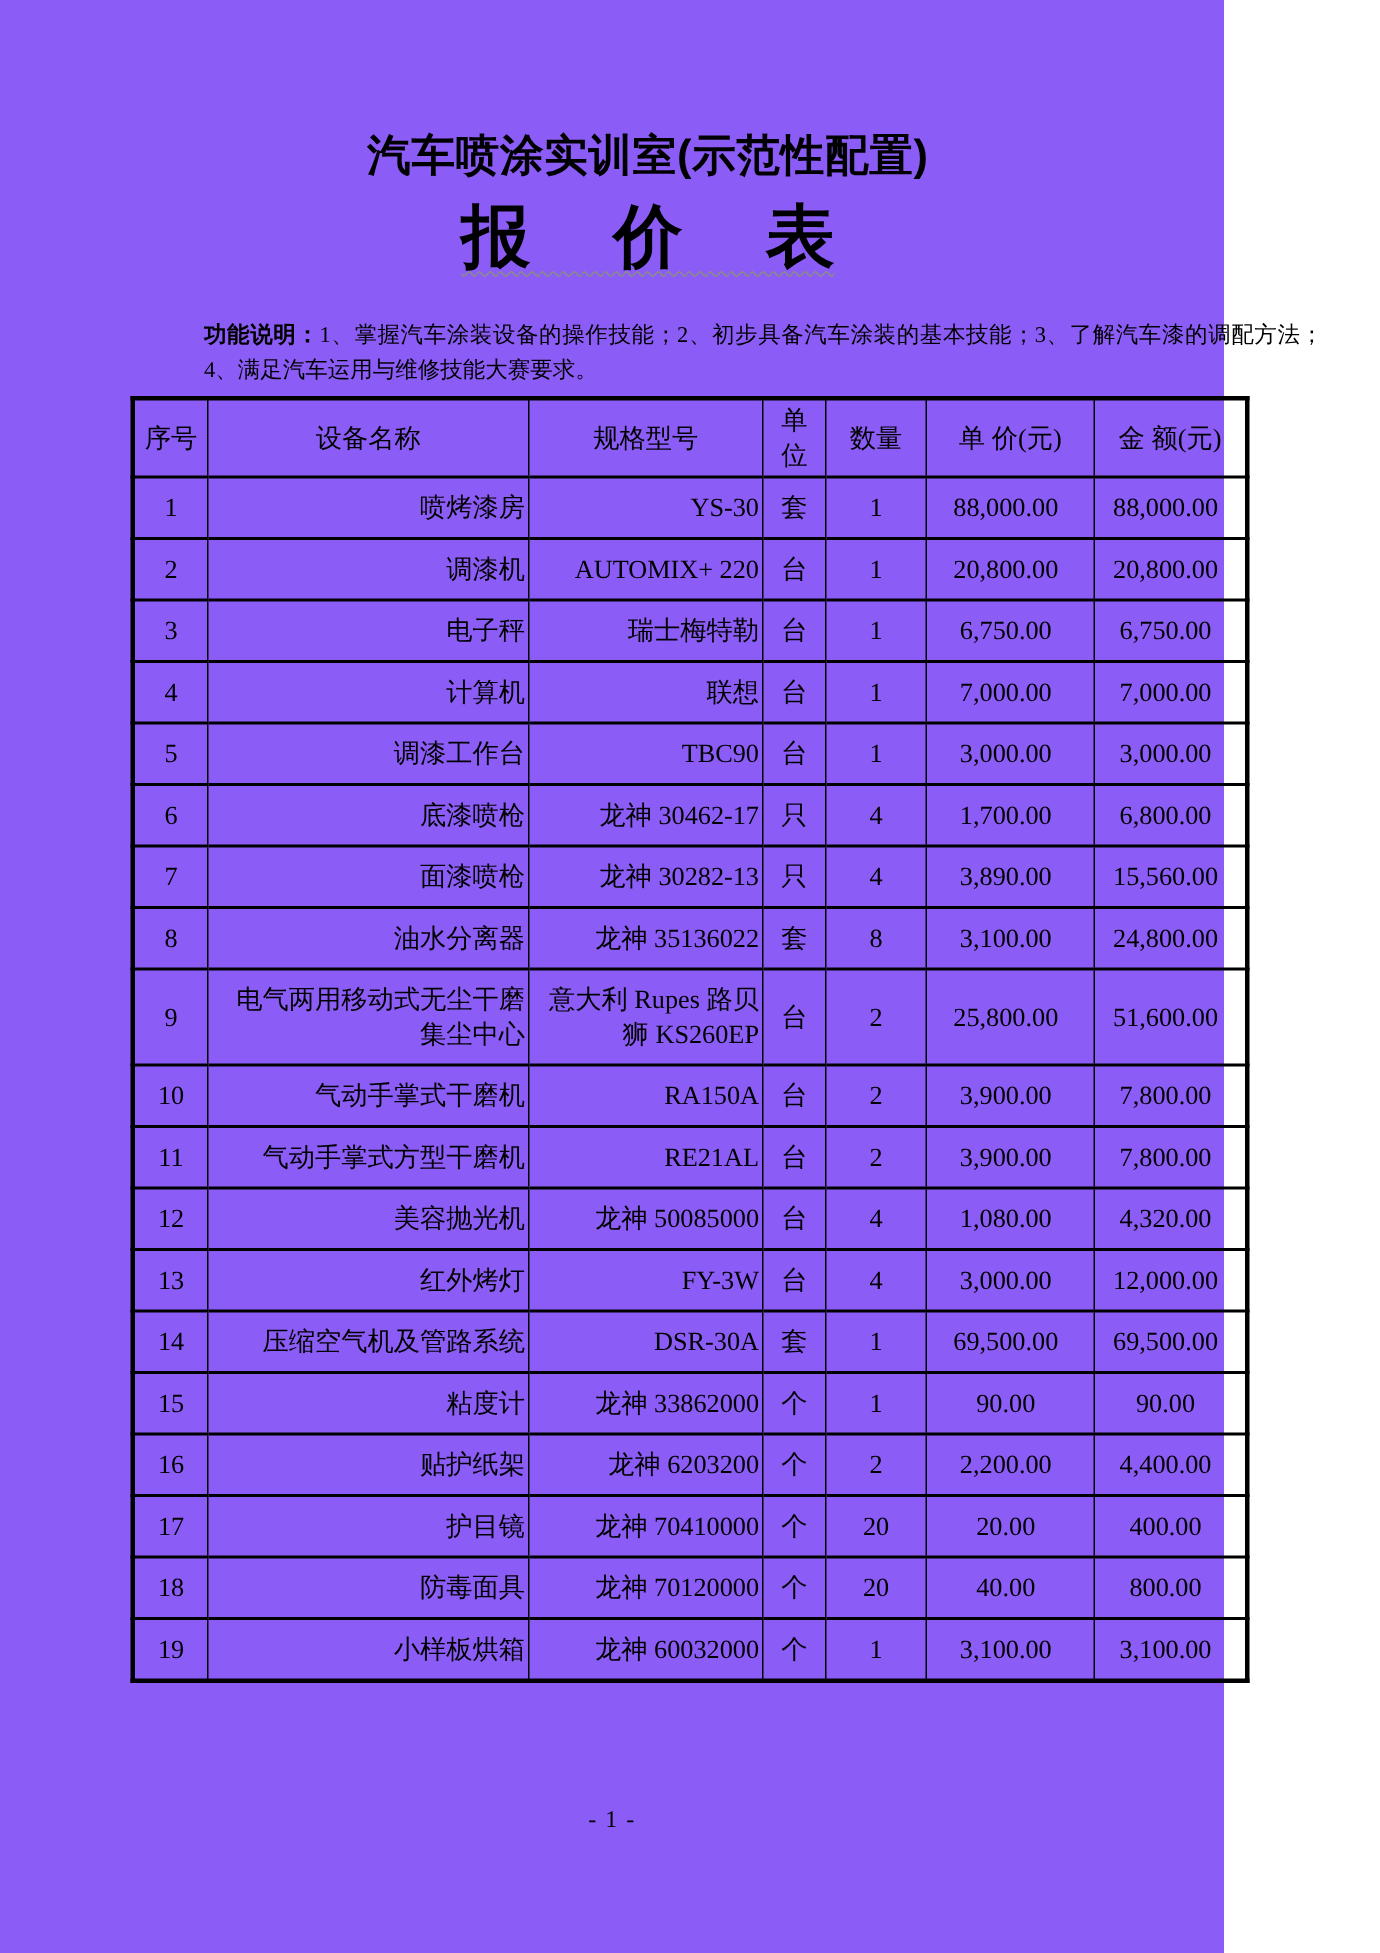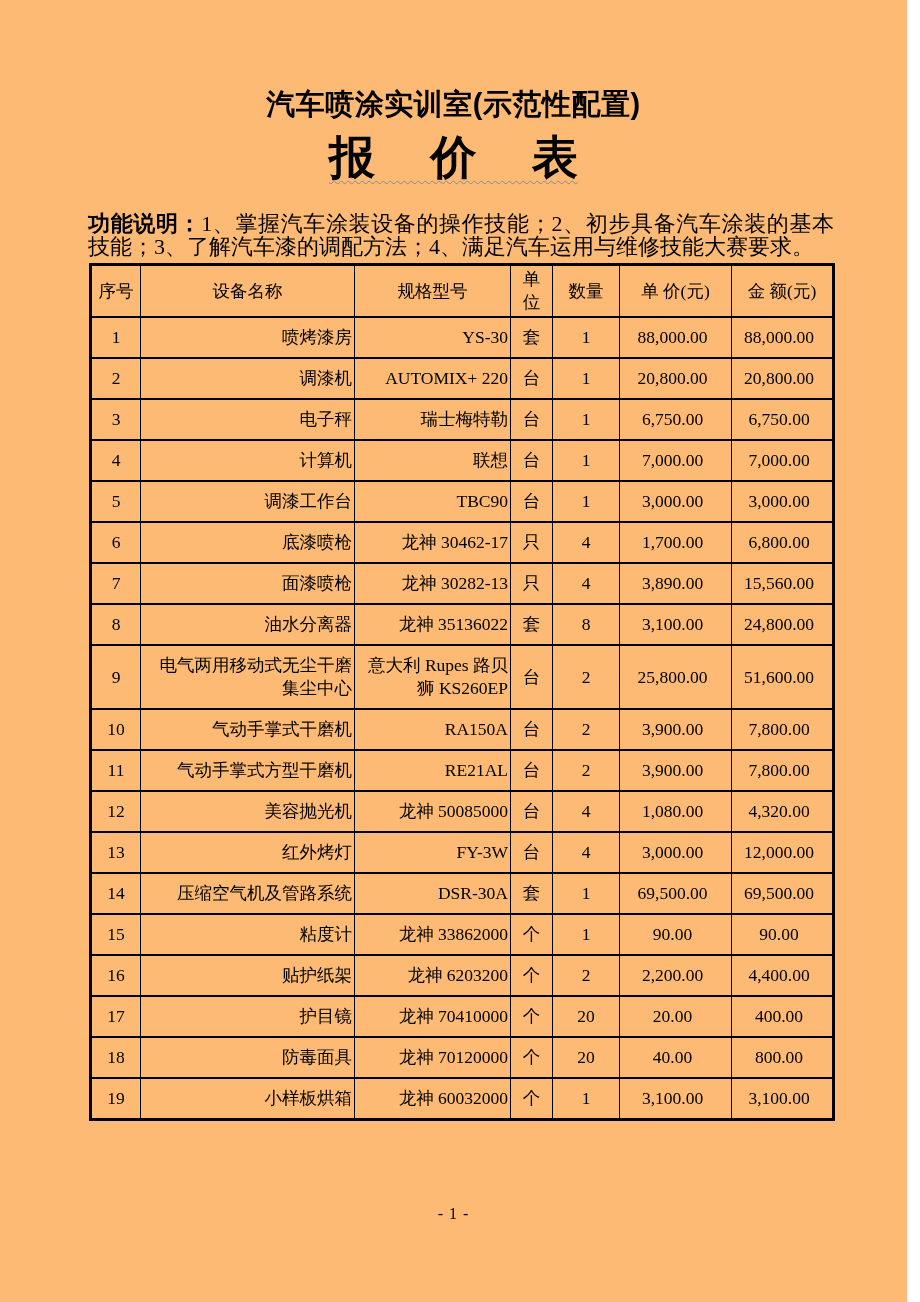--- a/index.html
+++ b/index.html
@@ -6,22 +6,23 @@
   html, body {
     margin: 0; padding: 0;
     background: #ffffff;
     width: 920px; height: 1302px;
     overflow: hidden;
     font-family: "Liberation Serif", "DejaVu Serif", serif;
     color: #000;
   }
   .page {
     position: relative;
-    width: 907px; height: 1302px;
-    background: #fdba74;
+    width: 816px; height: 1302px;
+    background: #8b5cf6;
+    padding-left: 48px;
   }
   .doc-title {
     margin: 0;
     padding-top: 86px;
     text-align: center;
     font-family: "Liberation Sans", "DejaVu Sans", sans-serif;
     font-size: 29px;
     font-weight: bold;
     letter-spacing: 0.5px;
     line-height: 1.25;
@@ -35,30 +36,30 @@
     line-height: 1.2;
     text-decoration-line: underline;
     text-decoration-style: wavy;
     text-decoration-color: #8a8a8a;
     text-decoration-thickness: 1px;
     text-underline-offset: 7px;
   }
   .func-note {
     margin: 27px auto 0 88px;
     width: 746px;
-    font-size: 22px;
+    font-size: 15px;
     line-height: 23px;
     text-align: justify;
   }
   .func-label {
     font-family: "Liberation Sans", "DejaVu Sans", sans-serif;
     font-weight: bold;
   }
   table.quote-table {
-    margin-left: 89px;
+    margin-left: 39px;
     margin-top: 5px;
     width: 743px;
     border-collapse: collapse;
     table-layout: fixed;
     border: 3px solid #000;
   }
   .quote-table th, .quote-table td {
     border: 1px solid #000;
     border-top-width: 2px;
     border-bottom-width: 2px;

